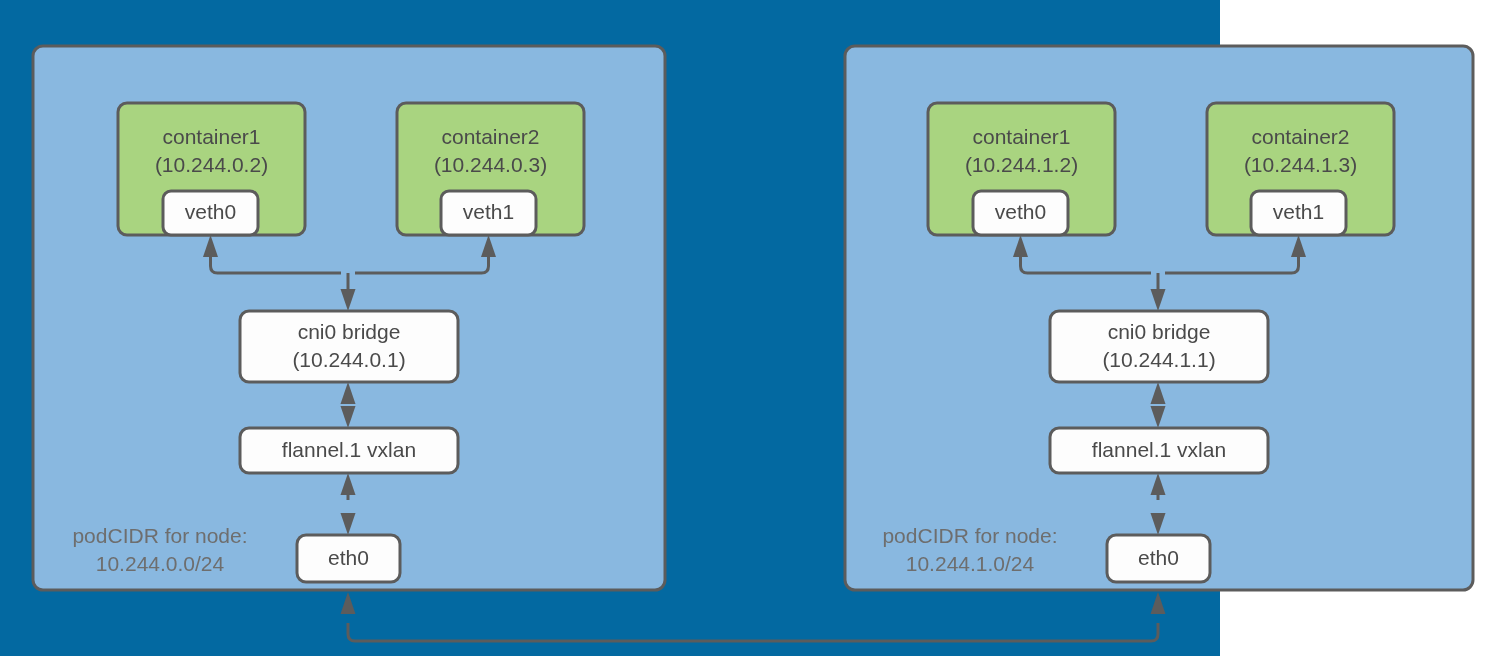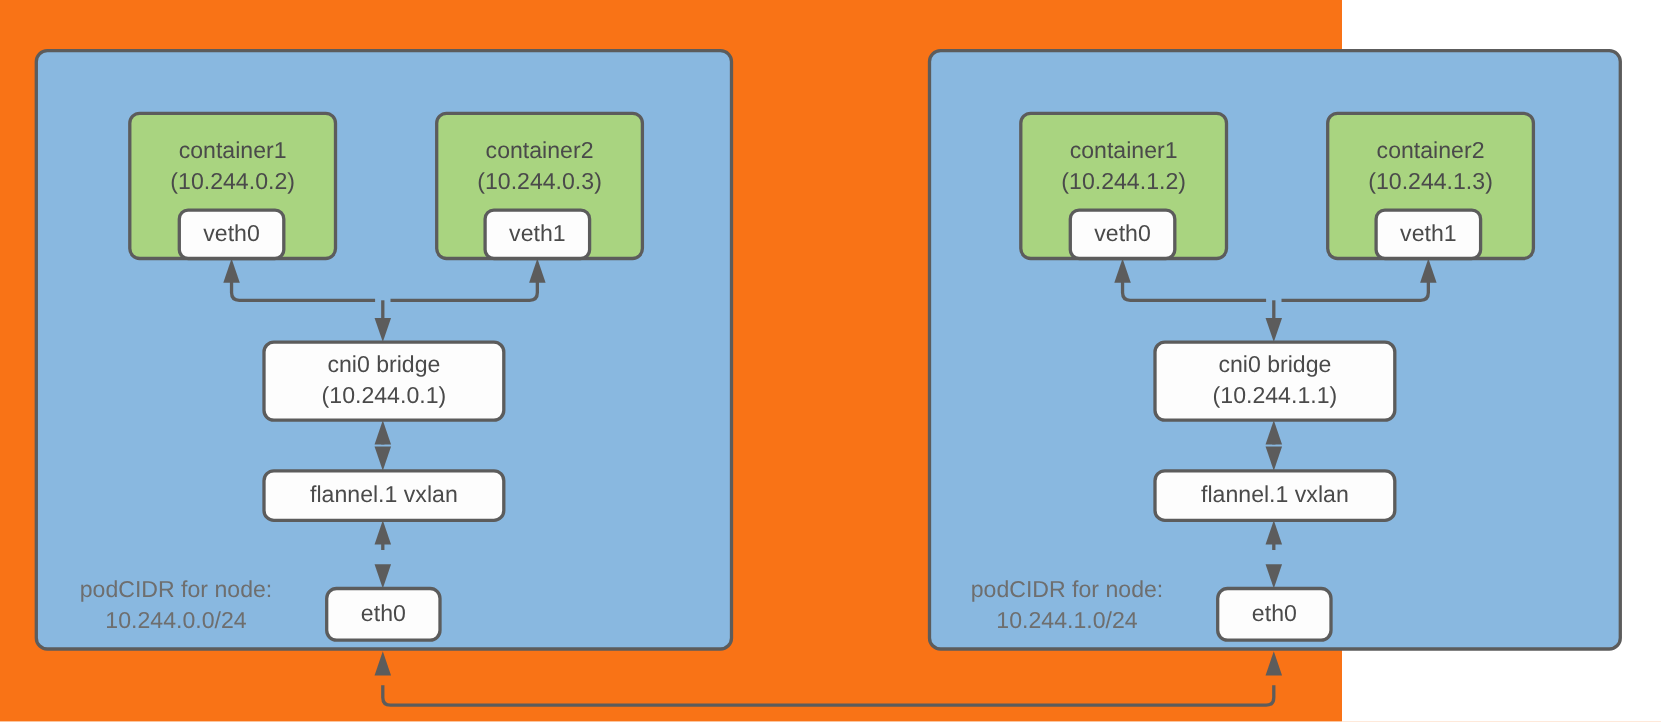--- a/index.html
+++ b/index.html
@@ -4,21 +4,21 @@
 <style>
   html, body {
     margin: 0;
     padding: 0;
     background: #ffffff;
   }
   #canvas {
     position: relative;
     width: 1220px;
     height: 656px;
-    background: #f97316;
+    background: #0369a1;
     font-family: "Liberation Sans", sans-serif;
   }
   svg.diagram {
     position: absolute;
     top: 0;
     left: 0;
     width: 1510px;
     height: 656px;
     overflow: visible;
   }

